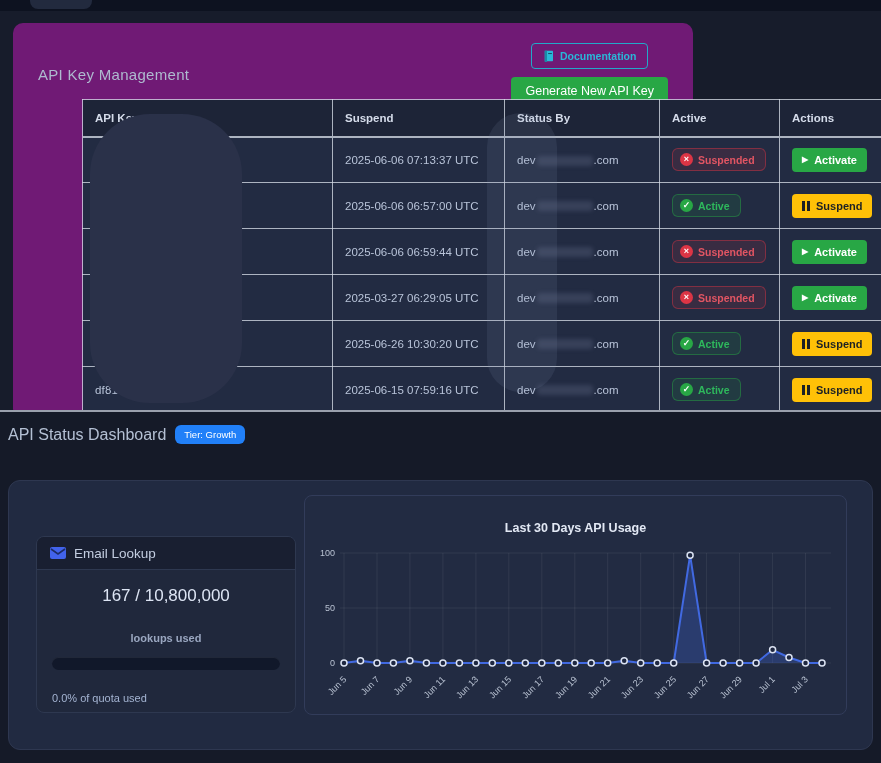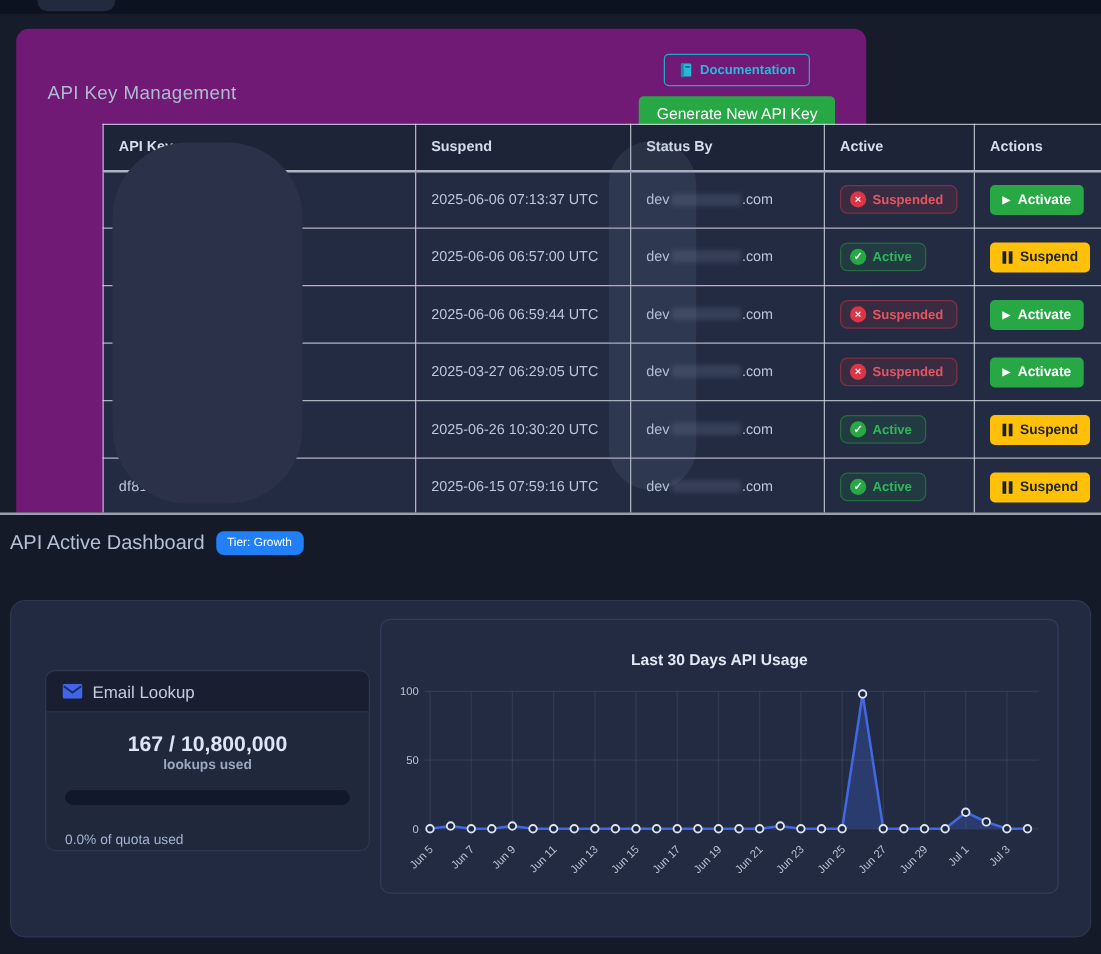--- a/index.html
+++ b/index.html
@@ -57,25 +57,25 @@
 
   
   .usage-section { position:absolute; left:0; top:410px; width:881px; height:353px; background:#151a28; border-top:2px solid #9aa0ad; }
   .usage-title-row { display:flex; align-items:center; gap:9px; padding:13px 0 0 8px; }
   .usage-title { font-size:16px; font-weight:400; color:#b4c0d4; }
   .tier-badge { background:#2180f8; color:#fff; font-size:9.5px; font-weight:400; padding:4px 9px; border-radius:6px; }
 
   .usage-card { position:absolute; left:8px; top:68px; width:865px; height:270px; background:#212a41; border:1px solid #2e3750; border-radius:12px; }
 
   
-  .email-panel { position:absolute; left:27px; top:55px; width:260px; height:145px; background:#20283c; border:1px solid #2e3850; border-radius:8px; overflow:hidden; }
+  .email-panel { position:absolute; left:27px; top:55px; width:260px; height:177px; background:#20283c; border:1px solid #2e3850; border-radius:8px; overflow:hidden; }
   .email-panel-header { display:flex; align-items:center; gap:8px; height:33px; padding:0 13px; background:#191f31; border-bottom:1px solid #2e3850; color:#c3cde0; font-size:13.5px; }
   .email-panel-body { padding:10px 15px 0 15px; }
-  .usage-count { text-align:center; font-size:17px; font-weight:700; color:#dde5f4; margin-top:6px; }
-  .usage-label { text-align:center; font-size:11px; font-weight:700; color:#9aa7c0; margin-top:0; }
+  .usage-count { text-align:center; font-size:17px; font-weight:400; color:#dde5f4; margin-top:6px; }
+  .usage-label { text-align:center; font-size:11px; font-weight:700; color:#9aa7c0; margin-top:26px; }
   .progress { margin-top:13px; height:13px; border-radius:7px; background:#11182a; box-shadow: inset 0 1px 0 rgba(255,255,255,0.07); overflow:hidden; }
   .progress-fill { height:100%; width:0%; background:#4263eb; border-radius:7px; }
   .quota-text { font-size:11px; color:#a4b4d2; margin-top:22px; }
 
   
   .chart-panel { position:absolute; left:295px; top:14px; width:543px; height:220px; background:#222b42; border:1px solid #323c5a; border-radius:8px; }
   .chart-panel svg { display:block; }
   .ctitle { fill:#e2e8f4; font-size:12.5px; font-weight:600; text-anchor:middle; font-family:"Liberation Sans",sans-serif; }
   .grid  { stroke:rgba(255,255,255,0.07); stroke-width:1; }
   .ytick { fill:#b9c2d2; font-size:9px; text-anchor:end; font-family:"Liberation Sans",sans-serif; }
@@ -188,21 +188,21 @@
   </tr>
         </tbody>
     </table>
   </section>
 
   <div class="redact-key"></div>
   <div class="redact-email"></div>
 
   <section class="usage-section">
     <div class="usage-title-row">
-      <h1 class="usage-title">API Active Dashboard</h1>
+      <h1 class="usage-title">API Status Dashboard</h1>
       <span class="tier-badge">Tier: Growth</span>
     </div>
 
     <div class="usage-card">
 
       <div class="email-panel">
         <div class="email-panel-header">
           <svg width="16" height="12" viewBox="0 0 16 12">
               <rect width="16" height="12" rx="2" fill="#4263eb"></rect>
               <path d="M1 2l7 5 7-5" stroke="#1d2c66" stroke-width="1.6" fill="none"></path>

